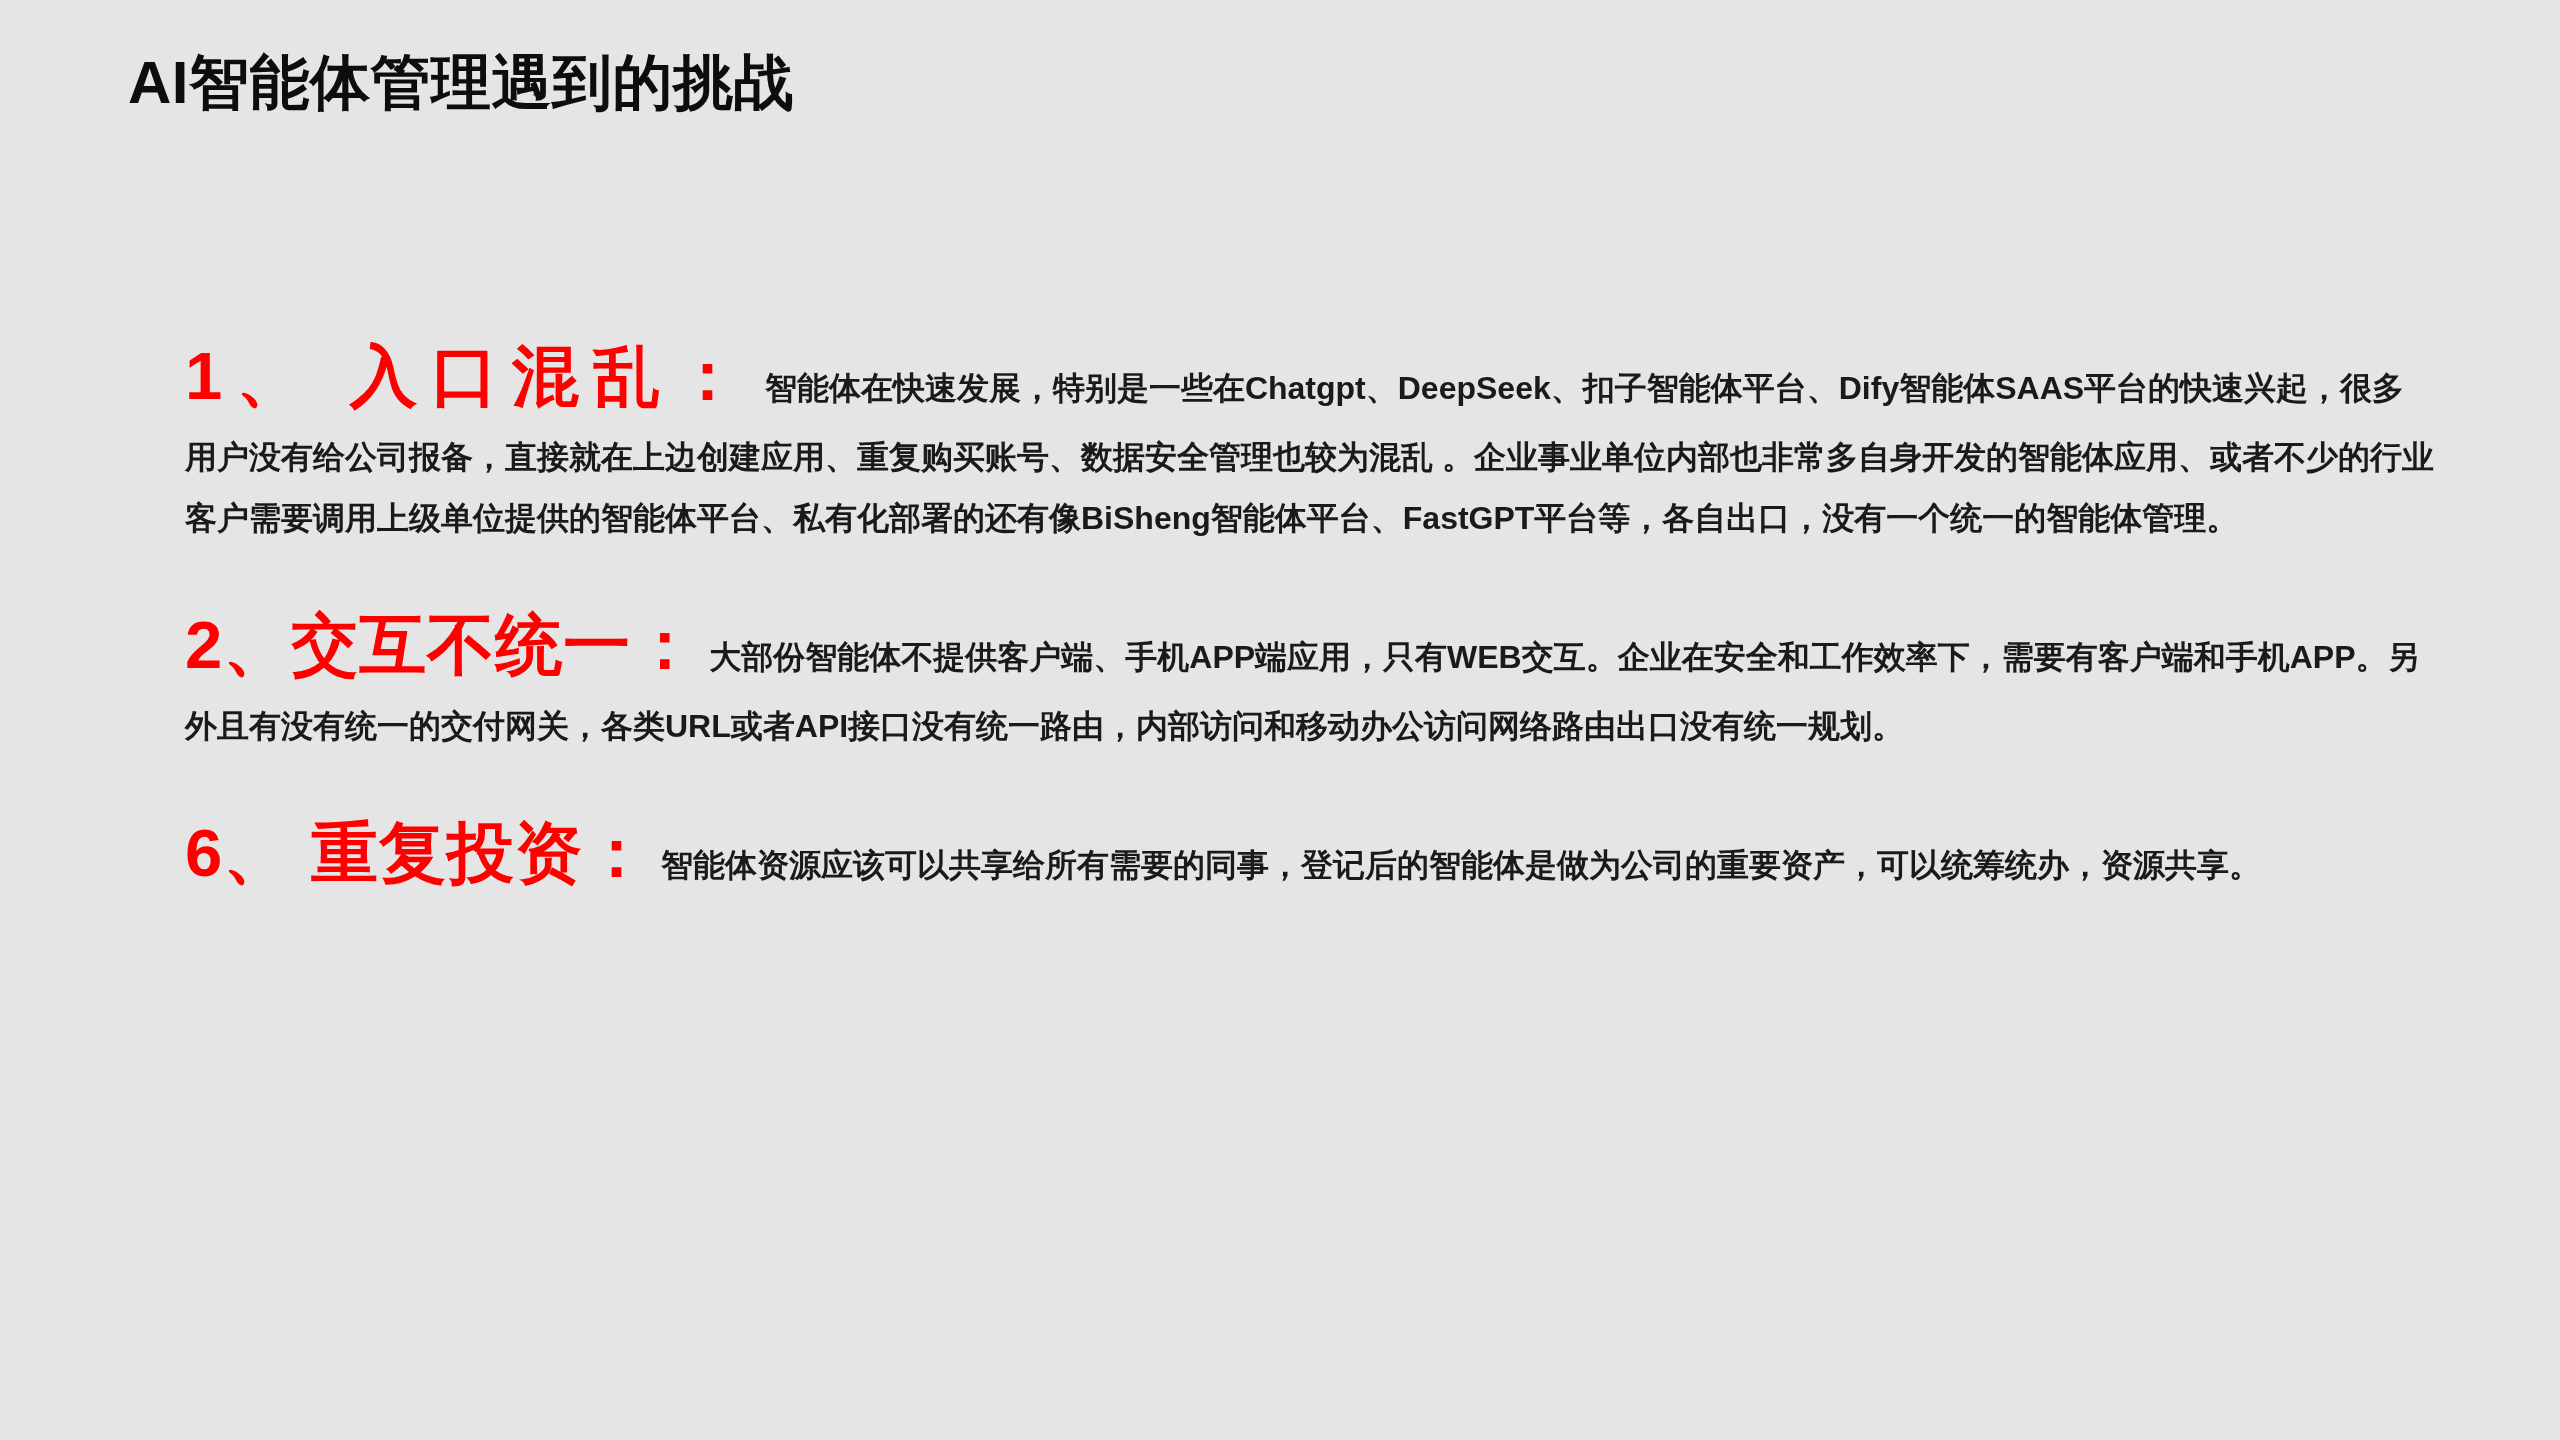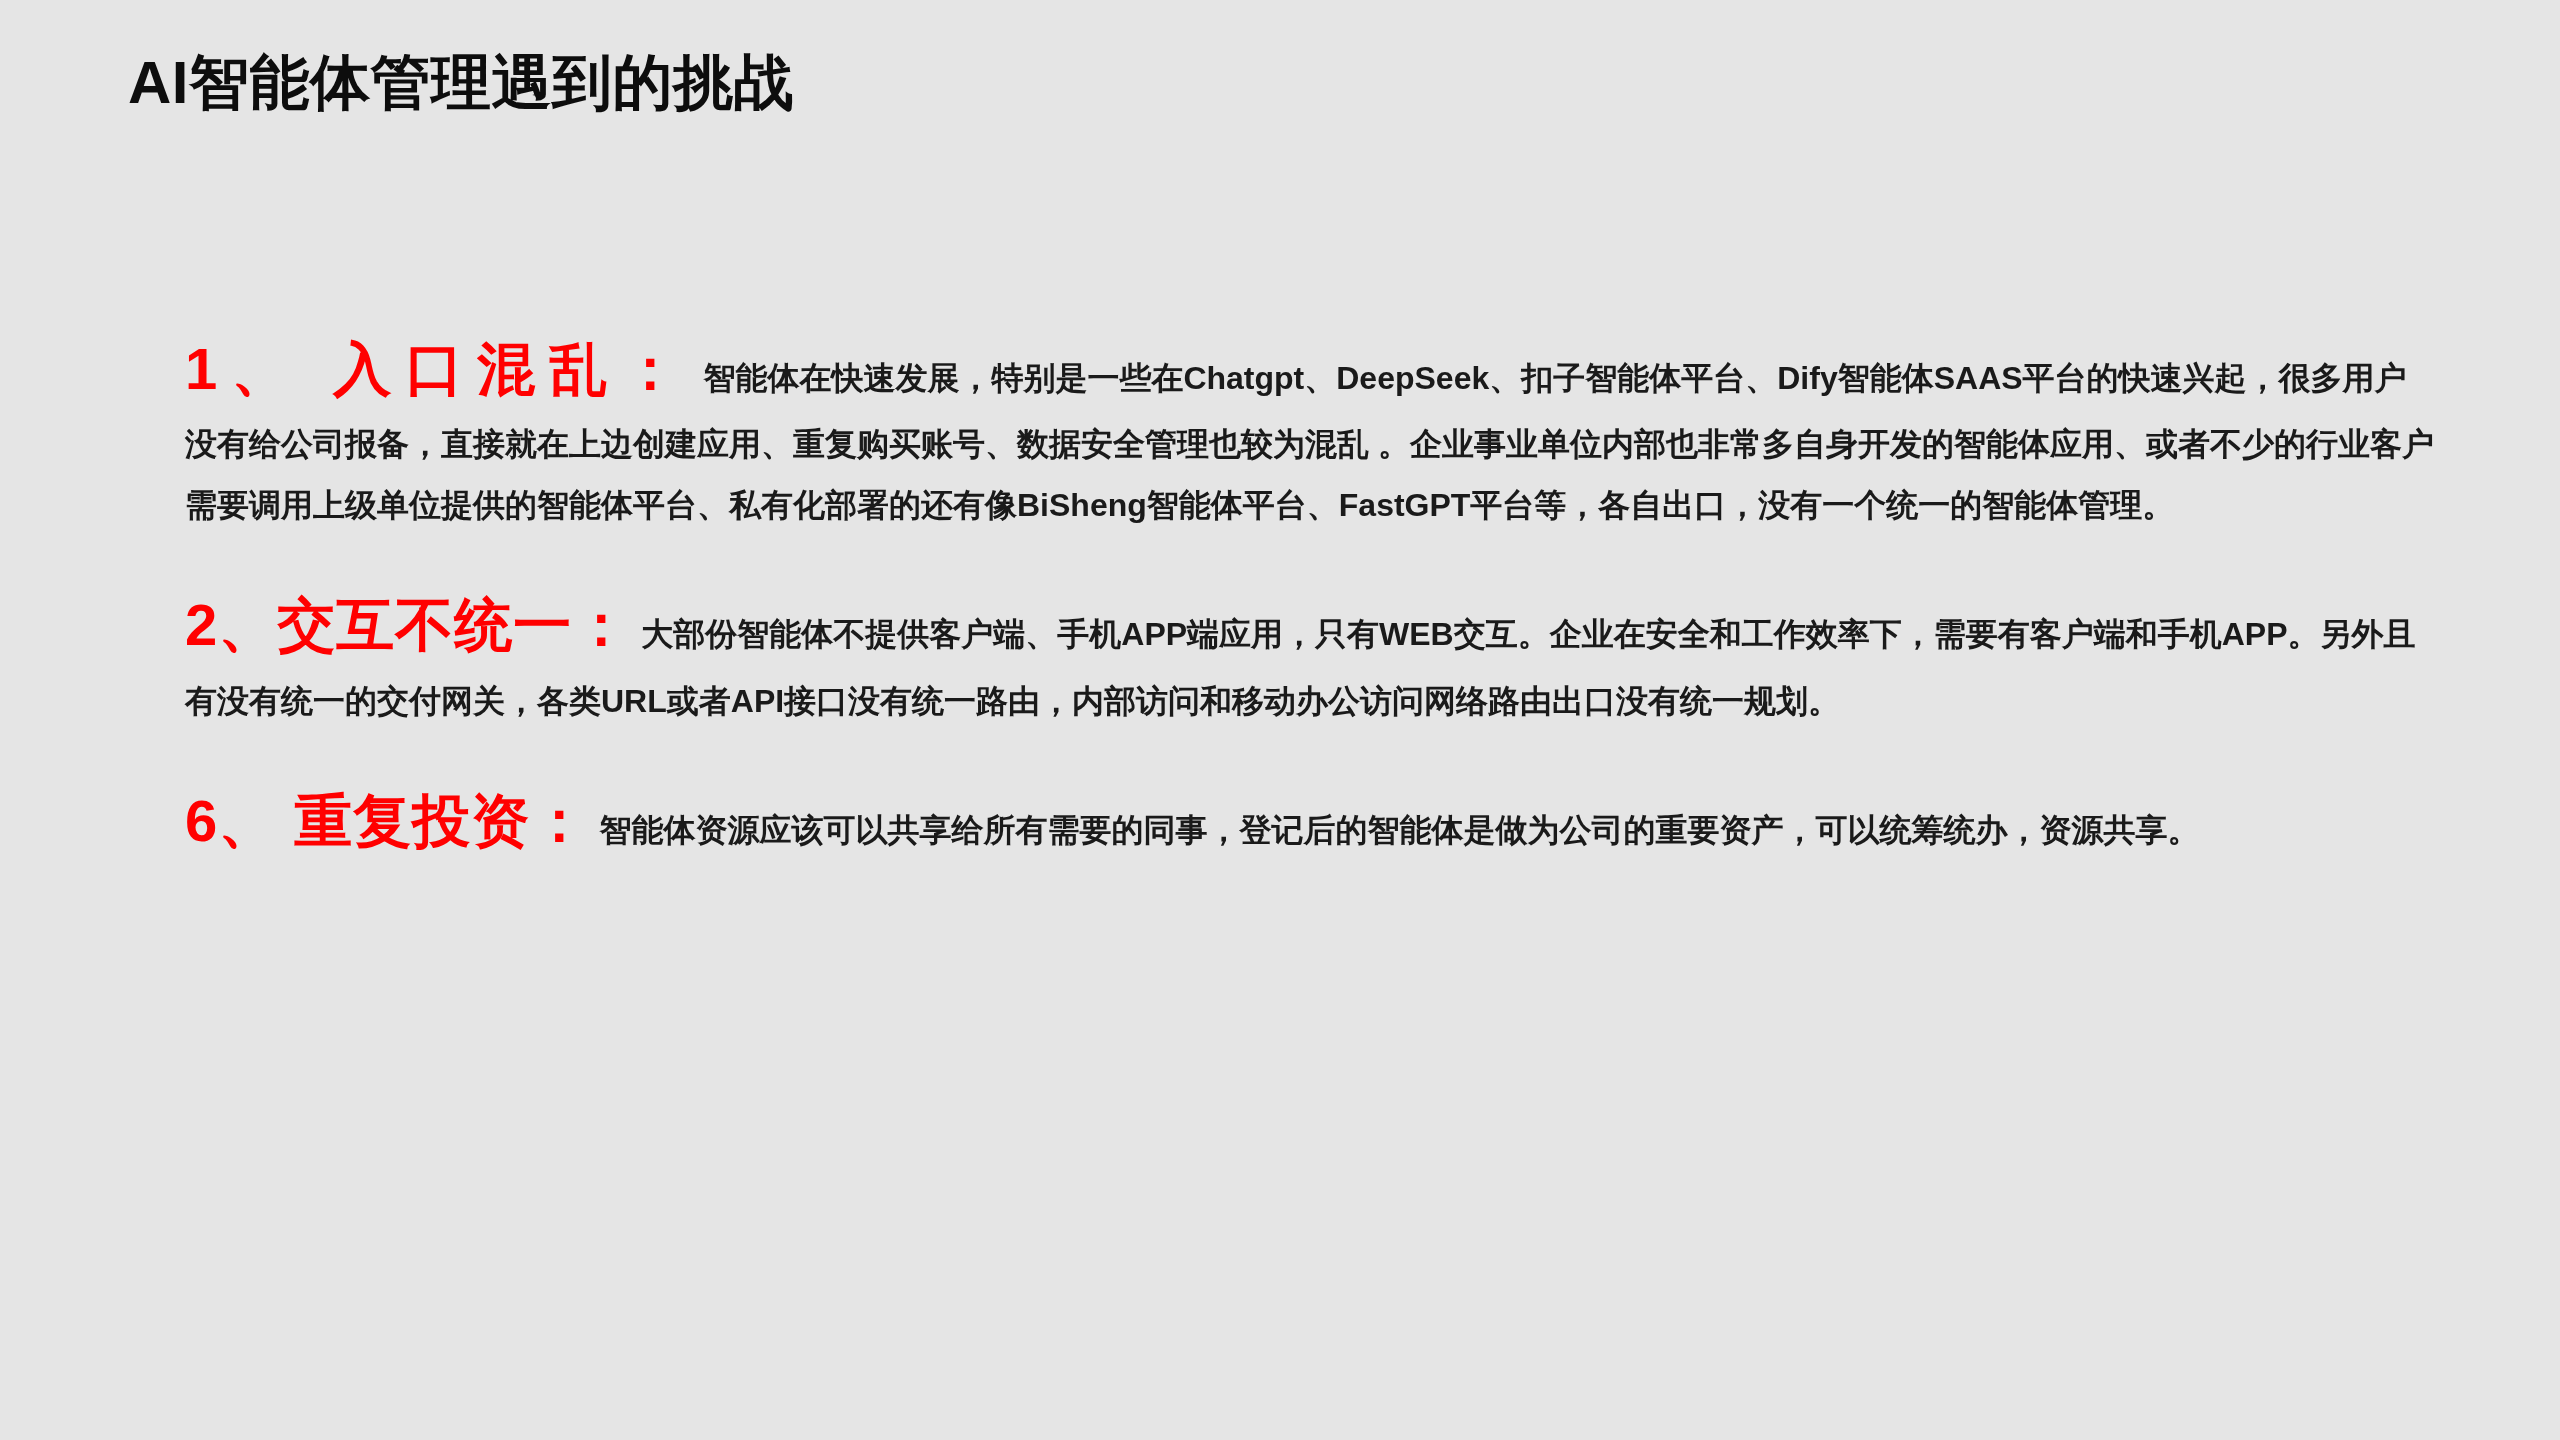--- a/index.html
+++ b/index.html
@@ -47,21 +47,21 @@
   .para {
     font-size: 43px;
     line-height: 1.42;
     color: #1a1a1a;
     text-align: left;
     word-break: break-word;
   }
   .lead {
     color: #ff0000;
     font-weight: 700;
-    font-size: 58px;
+    font-size: 67px;
     letter-spacing: 1px;
     margin-right: 10px;
   }
   .lead-1 {
     letter-spacing: 14px;
   }
   .body-text {
     font-size: 32px;
     color: #1a1a1a;
     font-weight: bold;

